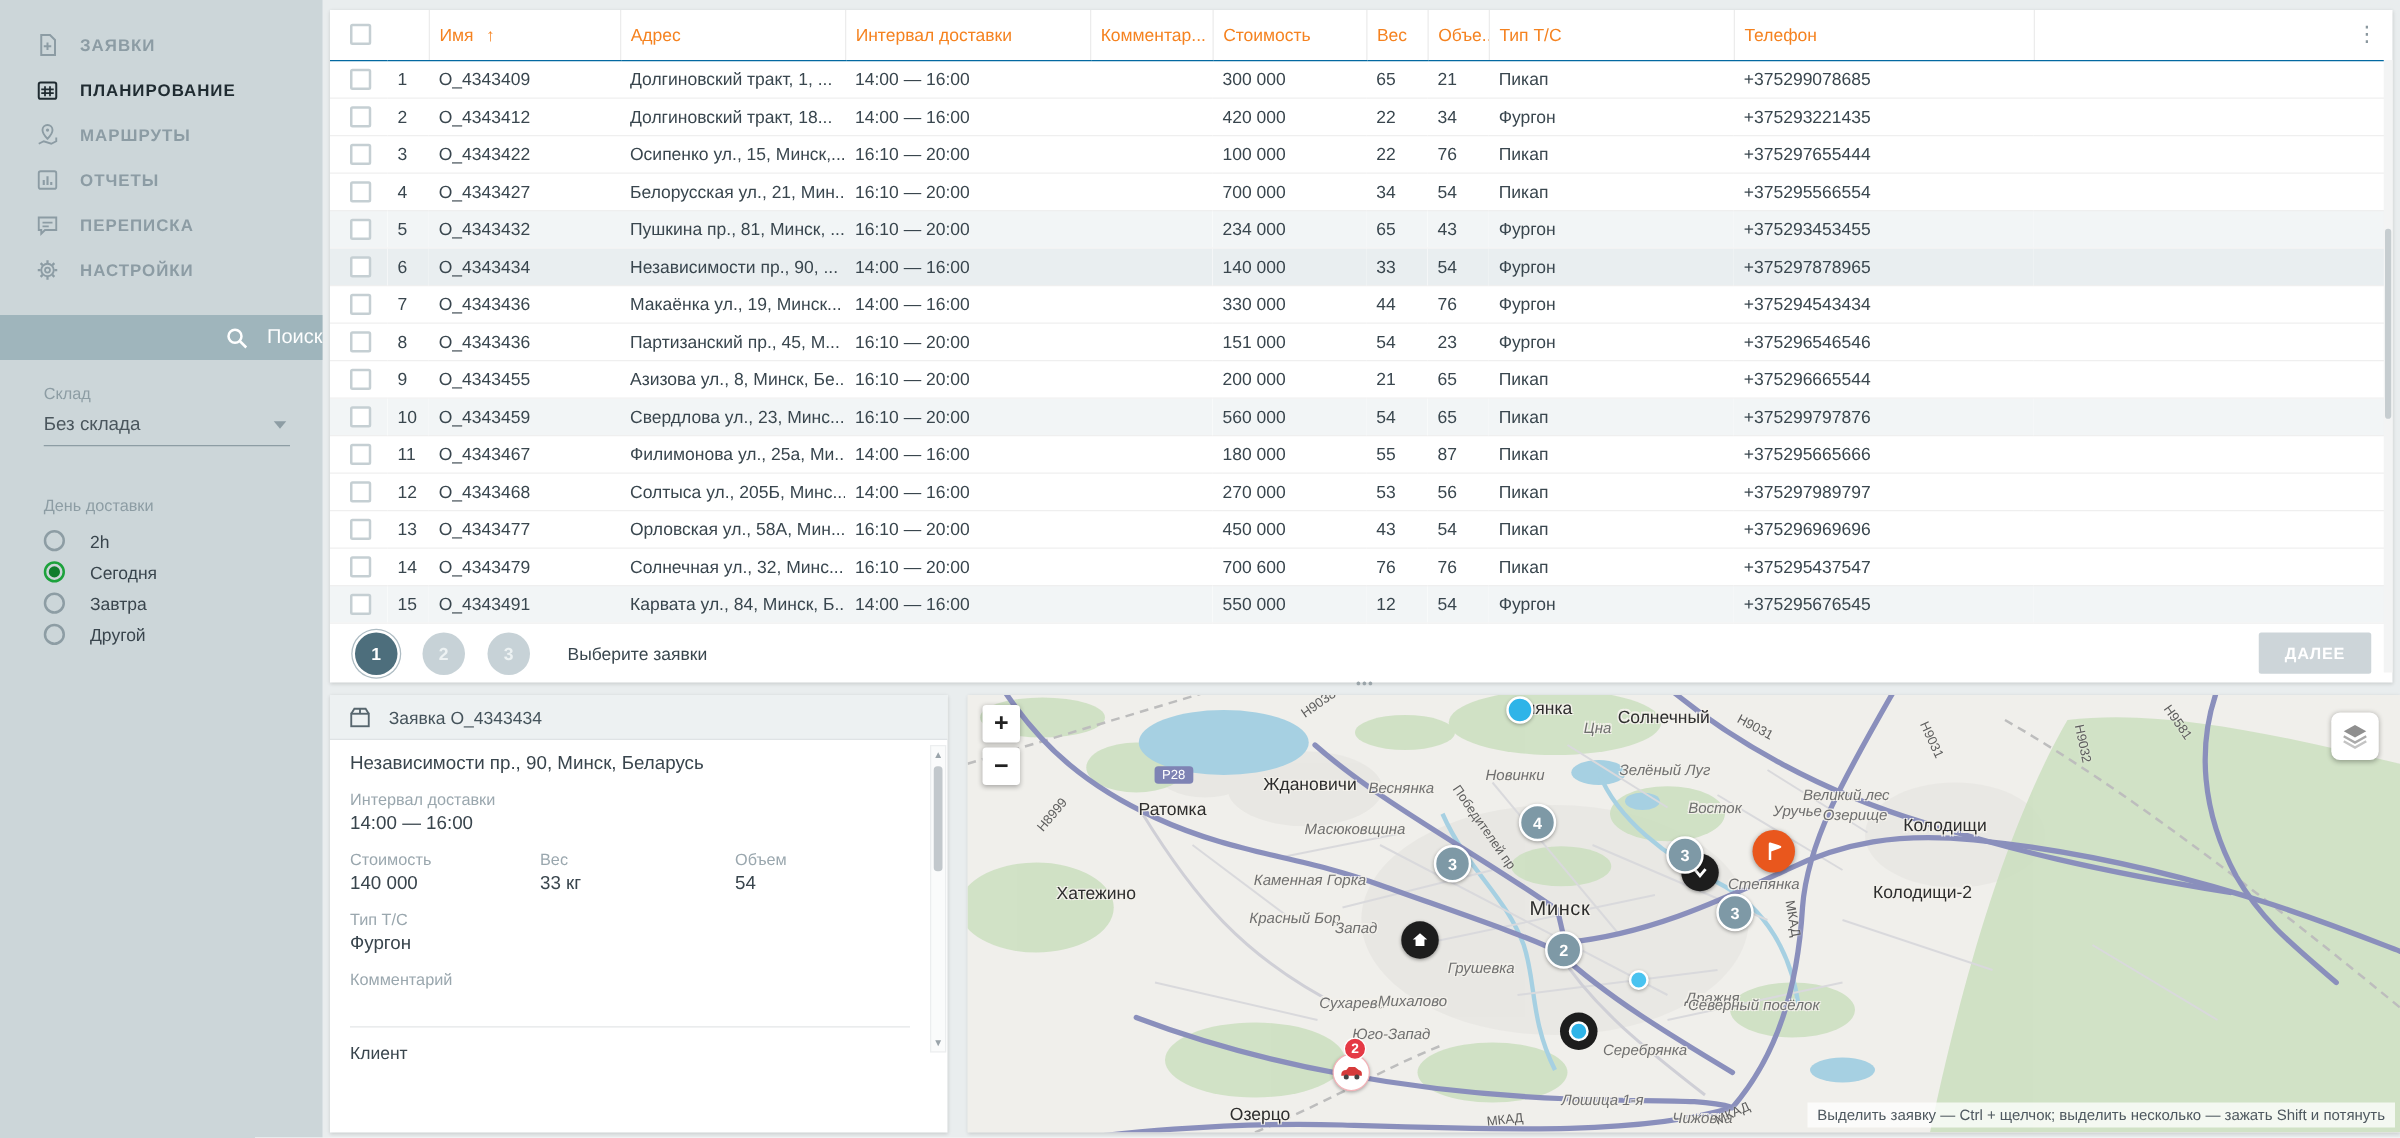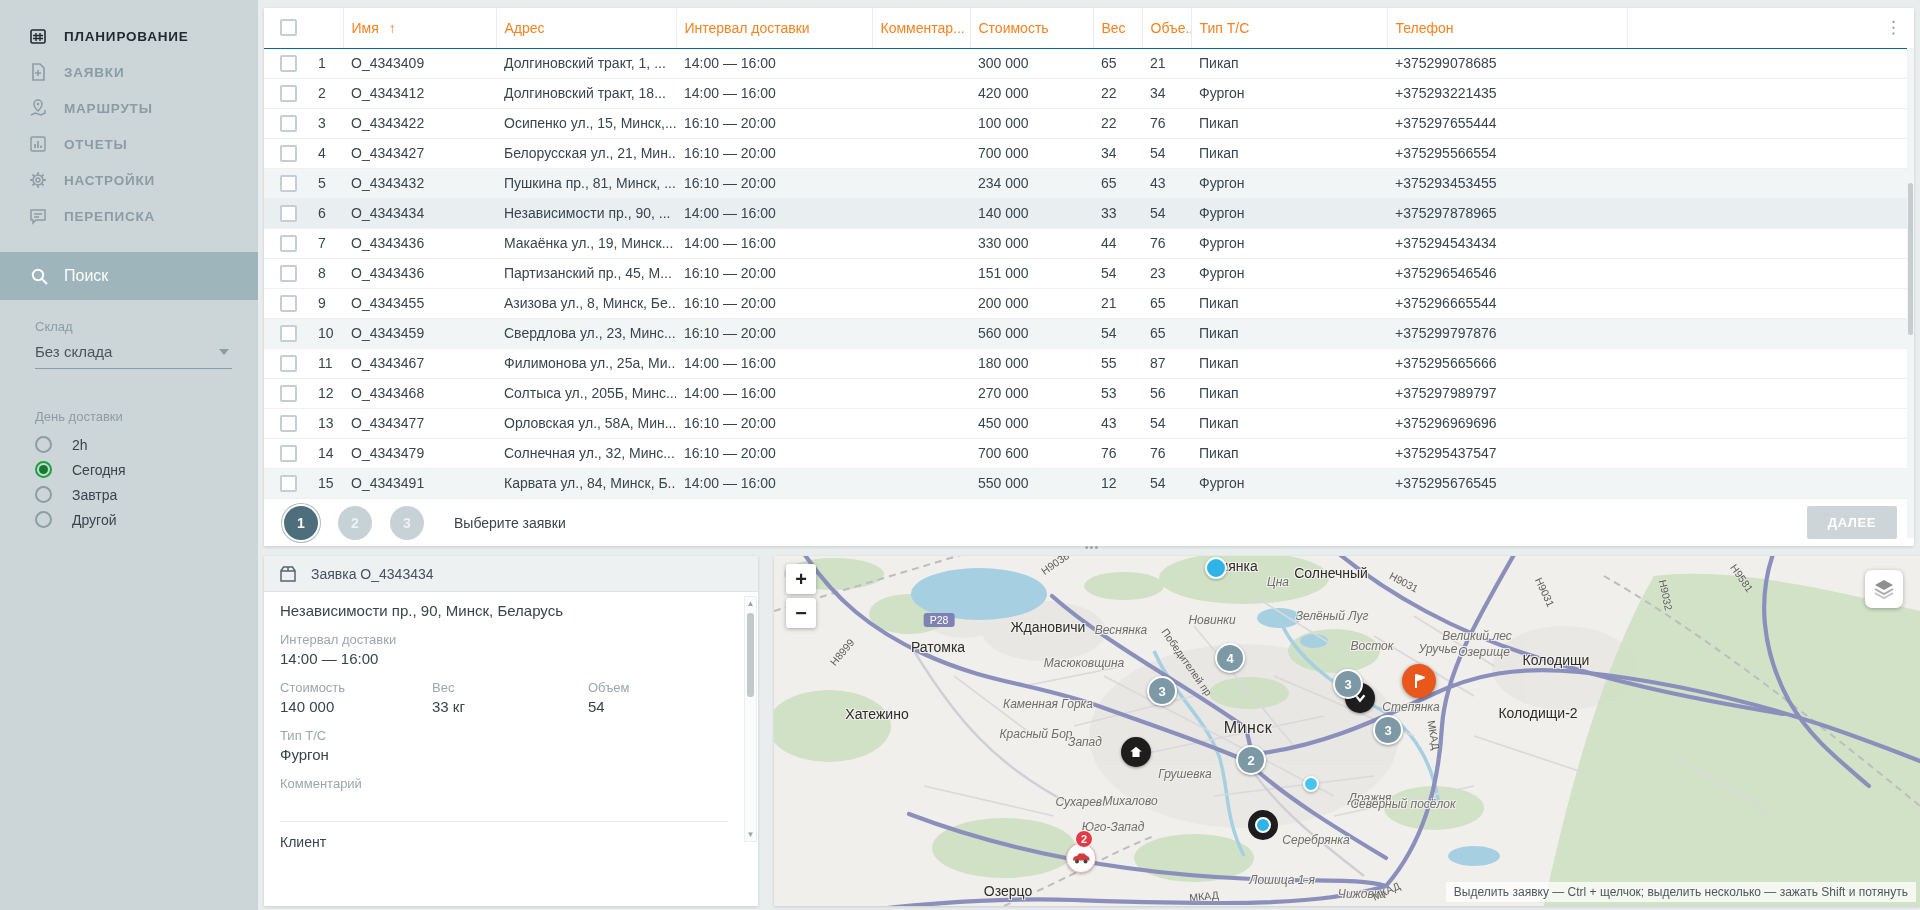--- a/index.html
+++ b/index.html
@@ -8,22 +8,22 @@
 
   
   .sidebar { position:absolute; left:0; top:0; width:258px; height:910px; background:#ccd6d9; }
   .logo-row { display:flex; align-items:center; gap:12px; padding:16px 0 0 22px; height:62px; }
   .logo-title { font-size:16px; color:#45535b; }
   .nav { margin-top:18px; }
   .nav-item { display:flex; align-items:center; gap:17px; height:36px; padding-left:29px;
     font-size:13.5px; font-weight:700; letter-spacing:.8px; color:#8c9ca4; cursor:pointer; }
   .nav-item.active { color:#1f2b31; }
   .nav-item svg { flex:0 0 auto; }
-  .search-strip { margin-top:18px; height:48px; background:#9fb5bc; display:flex; align-items:center;
-    gap:15px; padding-left:30px; }
+  .search-strip { margin-top:18px; height:36px; background:#9fb5bc; display:flex; align-items:center;
+    gap:15px; padding-left:30px;justify-content:flex-end; }
   .search-strip .ph { color:#fdfefe; font-size:16px; }
   .fieldset { padding:19px 26px 0 35px; }
   .side-label { font-size:13px; color:#8d9da4; }
   .dd-value { margin-top:9px; font-size:15px; color:#4a565d; display:flex; justify-content:space-between; align-items:center; }
   .dd-arrow { width:0; height:0; border-left:5px solid transparent; border-right:5px solid transparent;
     border-top:6px solid #8d9da4; margin-right:3px; }
   .dd-line { margin-top:8px; border-bottom:1px solid #8d9da4; }
   .radios { margin-top:8px; }
   .radio { display:flex; align-items:center; gap:20px; height:25px; cursor:pointer; }
   .radio .ring { width:17px; height:17px; border-radius:50%; border:2px solid #8d9da4; background:transparent;
@@ -123,65 +123,65 @@
     box-shadow:0 1px 4px rgba(0,0,0,.3); display:flex; align-items:center; justify-content:center; cursor:pointer; }
   .map-hint { position:absolute; right:4px; bottom:4px; background:rgba(255,255,255,.75); color:#4e585f;
     font-size:12px; padding:3px 8px; }
 </style>
 </head>
 <body>
 
 <div class="sidebar">
 
   <div class="nav">
+    <div class="nav-item">
+      <svg width="18" height="18" viewBox="0 0 18 18">
+          <path d="M4 1 h7 l4 4 v12 h-11 z" fill="none" stroke="#8c9ca4" stroke-width="1.6"></path>
+          <path d="M9 7 v6 M6 10 h6" stroke="#8c9ca4" stroke-width="1.6"></path>
+        </svg>
+      <span>ЗАЯВКИ</span>
+    </div>
     <div class="nav-item active">
       <svg width="18" height="18" viewBox="0 0 18 18">
           <rect x="2" y="3" width="14" height="13" rx="1.5" fill="none" stroke="#1f2b31" stroke-width="1.6"></rect>
           <path d="M7 6 v8 M11 6 v8 M4 8.5 h10 M4 11.5 h10" stroke="#1f2b31" stroke-width="1.4"></path>
         </svg>
       <span>ПЛАНИРОВАНИЕ</span>
-    </div>
-    <div class="nav-item">
-      <svg width="18" height="18" viewBox="0 0 18 18">
-          <path d="M4 1 h7 l4 4 v12 h-11 z" fill="none" stroke="#8c9ca4" stroke-width="1.6"></path>
-          <path d="M9 7 v6 M6 10 h6" stroke="#8c9ca4" stroke-width="1.6"></path>
-        </svg>
-      <span>ЗАЯВКИ</span>
     </div>
     <div class="nav-item">
       <svg width="18" height="18" viewBox="0 0 18 18">
           <path d="M2 16 l4-2 6 2 4-2 v-3" fill="none" stroke="#8c9ca4" stroke-width="1.5"></path>
           <path d="M9 1 a4 4 0 0 1 4 4 c0 3-4 7-4 7 s-4-4-4-7 a4 4 0 0 1 4-4 z" fill="none" stroke="#8c9ca4" stroke-width="1.5"></path>
           <circle cx="9" cy="5" r="1.3" fill="#8c9ca4"></circle>
         </svg>
       <span>МАРШРУТЫ</span>
     </div>
     <div class="nav-item">
       <svg width="18" height="18" viewBox="0 0 18 18">
           <rect x="2" y="2" width="14" height="14" rx="1.5" fill="none" stroke="#8c9ca4" stroke-width="1.5"></rect>
           <path d="M6 13 v-4 M9 13 v-7 M12 13 v-2.5" stroke="#8c9ca4" stroke-width="1.7"></path>
         </svg>
       <span>ОТЧЕТЫ</span>
+    </div>
+    <div class="nav-item">
+      <svg width="18" height="18" viewBox="0 0 18 18">
+          <path d="M2 3 h14 v10 h-9 l-3 3 v-3 h-2 z" fill="none" stroke="#8c9ca4" stroke-width="1.5"></path>
+          <path d="M5 7 h8 M5 10 h5" stroke="#8c9ca4" stroke-width="1.4"></path>
+        </svg>
+      <span>ПЕРЕПИСКА</span>
     </div>
     <div class="nav-item">
       <svg width="18" height="18" viewBox="0 0 18 18">
           <circle cx="9" cy="9" r="5" fill="none" stroke="#8c9ca4" stroke-width="1.5"></circle>
           <circle cx="9" cy="9" r="2" fill="none" stroke="#8c9ca4" stroke-width="1.4"></circle>
           <g stroke="#8c9ca4" stroke-width="1.8">
             <path d="M9 1.2 v2.3 M9 14.5 v2.3 M1.2 9 h2.3 M14.5 9 h2.3 M3.5 3.5 l1.6 1.6 M12.9 12.9 l1.6 1.6 M14.5 3.5 l-1.6 1.6 M5.1 12.9 l-1.6 1.6"></path>
           </g>
         </svg>
       <span>НАСТРОЙКИ</span>
-    </div>
-    <div class="nav-item">
-      <svg width="18" height="18" viewBox="0 0 18 18">
-          <path d="M2 3 h14 v10 h-9 l-3 3 v-3 h-2 z" fill="none" stroke="#8c9ca4" stroke-width="1.5"></path>
-          <path d="M5 7 h8 M5 10 h5" stroke="#8c9ca4" stroke-width="1.4"></path>
-        </svg>
-      <span>ПЕРЕПИСКА</span>
     </div>
   </div>
 
   <div class="search-strip">
     <svg width="19" height="19" viewBox="0 0 19 19">
         <circle cx="8" cy="8" r="5.2" fill="none" stroke="#fff" stroke-width="2"></circle>
         <path d="M12 12 L17 17" stroke="#fff" stroke-width="2"></path>
       </svg>
     <span class="ph">Поиск</span>
   </div>

